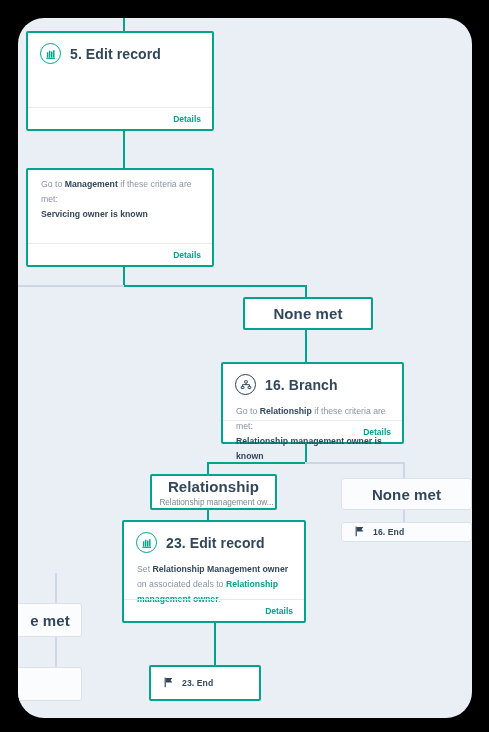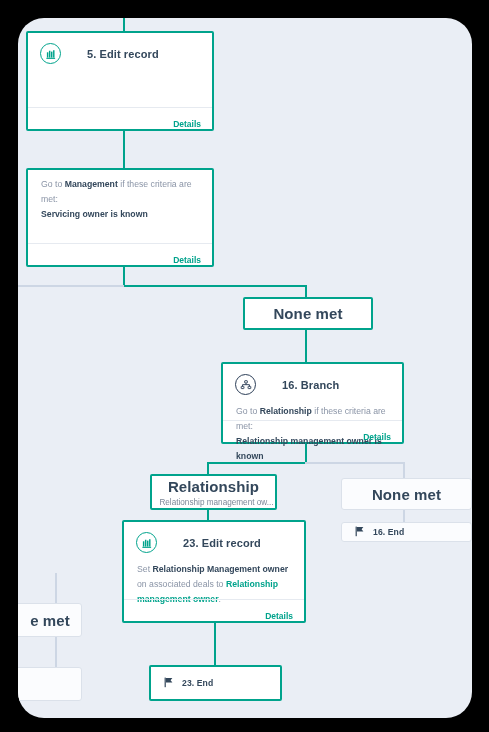--- a/index.html
+++ b/index.html
@@ -71,22 +71,22 @@
   }
   .node-icon.edit {
     border: 1.4px solid #00a38c;
     background: #ffffff;
   }
   .node-icon.branch {
     border: 1.4px solid #2c3e57;
     background: #ffffff;
   }
   .node-title {
-    margin-left: 26px;
-    font-size: 11px;
+    margin-left: 9px;
+    font-size: 14px;
     font-weight: bold;
     color: #33475b;
     letter-spacing: .1px;
     white-space: nowrap;
   }
   .action-body {
     padding: 7px 13px 0 13px;
     font-size: 8.7px;
     line-height: 15px;
     color: #8a94a6;
@@ -94,21 +94,21 @@
   .action-body b { font-weight: bold; }
   .b-dark { color: #33475b; }
   .b-teal { color: #00a38c; }
 
   .card-footer {
     position: absolute;
     left: 0; right: 0; bottom: 0;
     height: 22px;
     border-top: 1px solid #e6eaf0;
     display: flex;
-    align-items: flex-end;
+    align-items: center;
     justify-content: flex-end;
     padding-right: 11px;
     box-sizing: border-box;
   }
   .details-link {
     font-size: 8.5px;
     font-weight: bold;
     color: #00a38c;
     cursor: pointer;
   }
@@ -274,21 +274,21 @@
         <span class="node-title">23. Edit record</span>
       </div>
       <div class="action-body">
         <span>Set </span><b class="b-dark">Relationship Management owner</b><span> on associated deals to </span><b class="b-teal">Relationship management owner</b><span>.</span>
       </div>
       <div class="card-footer">
         <span class="details-link">Details</span>
       </div>
     </div>
 
-    <div class="card end-box" style="left:131px; top:647px; width:133px; height:36px;">
+    <div class="card end-box" style="left:131px; top:647px; width:112px; height:36px;">
       <span class="flag-icon">
         <svg width="10" height="11" viewBox="0 0 10 11" aria-hidden="true">
           <rect x="0.6" y="0.6" width="1.2" height="9.6" fill="#33475b"></rect>
           <path d="M2.0 0.9 L8.4 0.9 L6.6 3.2 L8.4 5.5 L2.0 5.5 Z" fill="#33475b"></path>
         </svg>
       </span>
       <span class="end-label">23. End</span>
     </div>
 
     <div class="card muted label-box" style="left:-48px; top:585px; width:112px; height:34px; align-items:center;">

